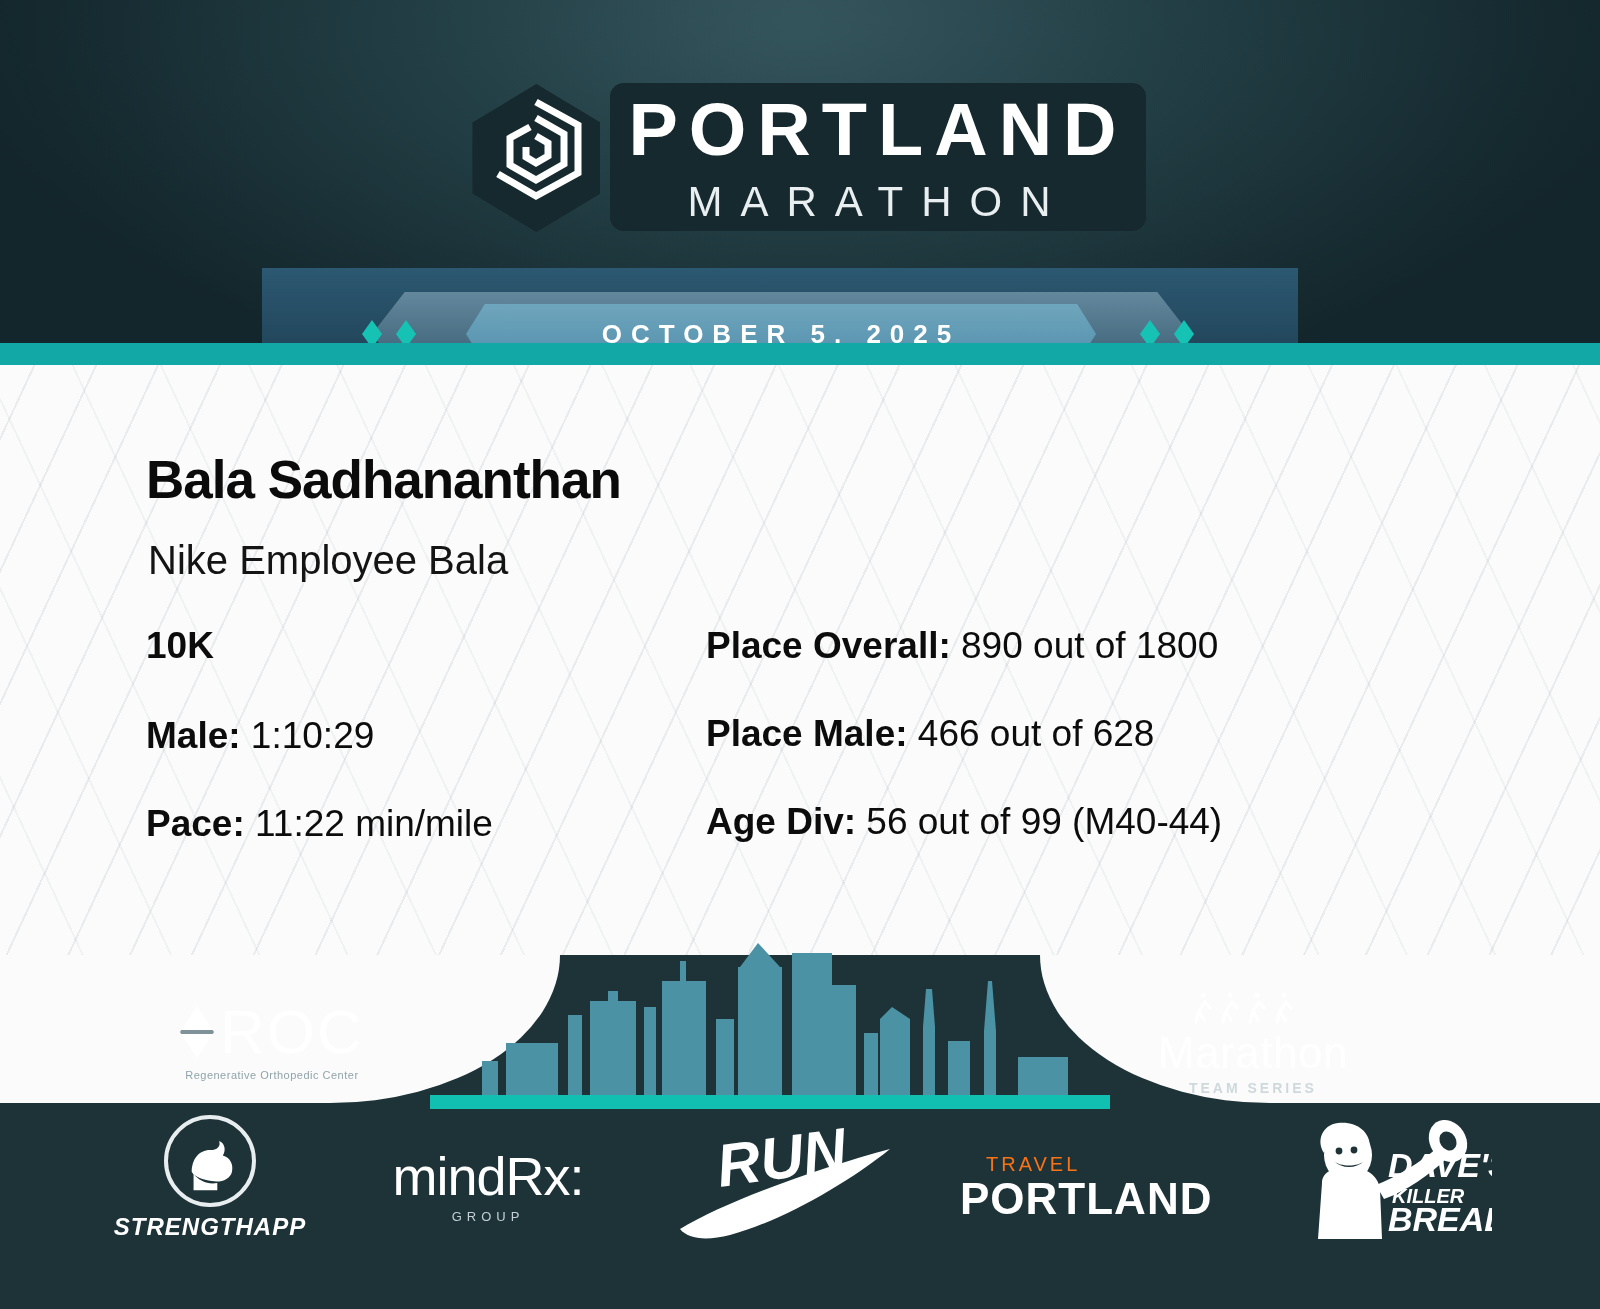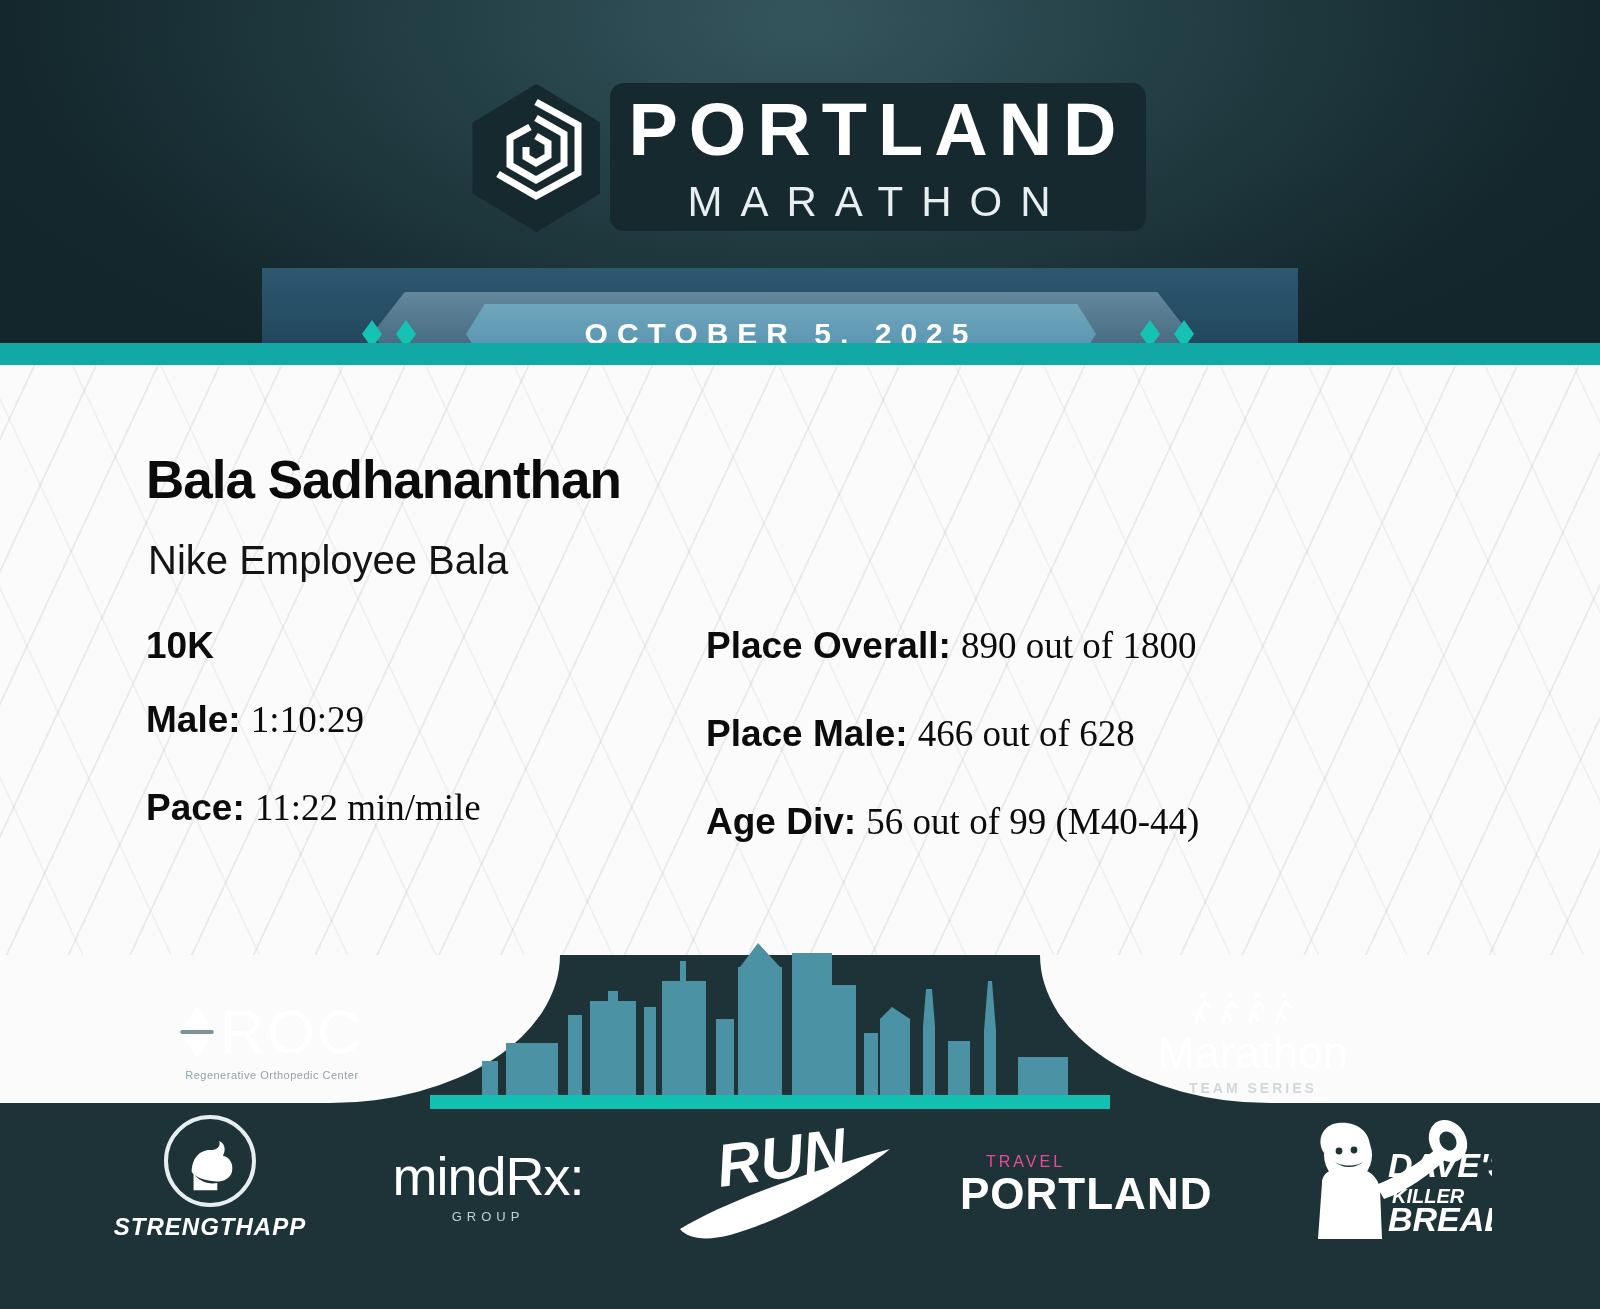--- a/index.html
+++ b/index.html
@@ -72,21 +72,21 @@
     clip-path: polygon(4% 0, 96% 0, 100% 50%, 96% 100%, 4% 100%, 0 50%);
   }
   .ribbon-plate {
     position: absolute; left: 466px; top: 304px;
     width: 630px; height: 60px;
     background: linear-gradient(180deg, #6fa6bd 0%, #538eab 100%);
     clip-path: polygon(3% 0, 97% 0, 100% 50%, 97% 100%, 3% 100%, 0 50%);
     display: flex; align-items: center; justify-content: center;
   }
   .ribbon-date {
-    font-size: 30px; font-weight: 700; color: #ffffff;
+    font-size: 26px; font-weight: 700; color: #ffffff;
     letter-spacing: 9px; white-space: nowrap;
   }
   .dia-group { position: absolute; top: 320px; display: flex; gap: 14px; }
   .dia-left { left: 362px; }
   .dia-right { left: 1140px; }
   .dia {
     width: 20px; height: 28px; background: #16c2b4;
     clip-path: polygon(50% 0, 100% 50%, 50% 100%, 0 50%);
   }
 
@@ -127,22 +127,22 @@
 
   .stats { position: absolute; left: 0; top: 262px; width: 1600px; }
   .stat-col { position: absolute; top: 0; }
   .col-left  { left: 146px; width: 540px; }
   .col-right { left: 706px; width: 700px; }
   .stat-row {
     font-size: 37px; color: #0c0c0c; line-height: 1;
     margin-bottom: 51px; white-space: nowrap;
   }
   .stat-row .lbl { font-weight: 700; }
-  .stat-row .val { font-weight: 400; font-family: Liberation Serif, serif; }
-  .stat-dist { font-size: 37px; font-weight: 700; color: #0c0c0c; line-height: 1; margin-bottom: 37px; }
+  .stat-row .val { font-weight: 400; }
+  .stat-dist { font-size: 37px; font-weight: 700; color: #0c0c0c; line-height: 1; margin-bottom: 53px; }
 
   
   .footer {
     position: absolute; left: 0; top: 955px;
     width: 1600px; height: 354px;
     background: #1d3338;
   }
   .footer-notch-l, .footer-notch-r {
     position: absolute; top: 0; width: 560px; height: 148px;
     background: #fbfbfb;
@@ -190,21 +190,21 @@
   }
   .str-label { font-size: 24px; font-weight: 700; font-style: italic; letter-spacing: 1px; margin-top: 6px; }
 
   .sp-mindrx { left: 368px; top: 44px; width: 240px; }
   .mindrx-text { font-size: 54px; font-weight: 400; letter-spacing: -1px; line-height: 1; }
   .mindrx-sub { font-size: 13px; letter-spacing: 5px; color: #c3d0d4; margin-top: 6px; }
 
   .sp-run { left: 672px; top: 20px; width: 250px; }
 
   .sp-travel { left: 960px; top: 48px; width: 250px; }
-  .travel-sm { font-size: 16px; letter-spacing: 3px; color: #ec4899; text-align: left; margin-left: 26px; }
+  .travel-sm { font-size: 20px; letter-spacing: 3px; color: #f97316; text-align: left; margin-left: 26px; }
   .travel-lg { font-size: 44px; font-weight: 700; letter-spacing: 1px; line-height: 1.05; }
 
   .sp-dkb { left: 1292px; top: 6px; width: 200px; }
 </style>
 </head>
 <body>
 
 <div id="card">
 
   <div class="header">

